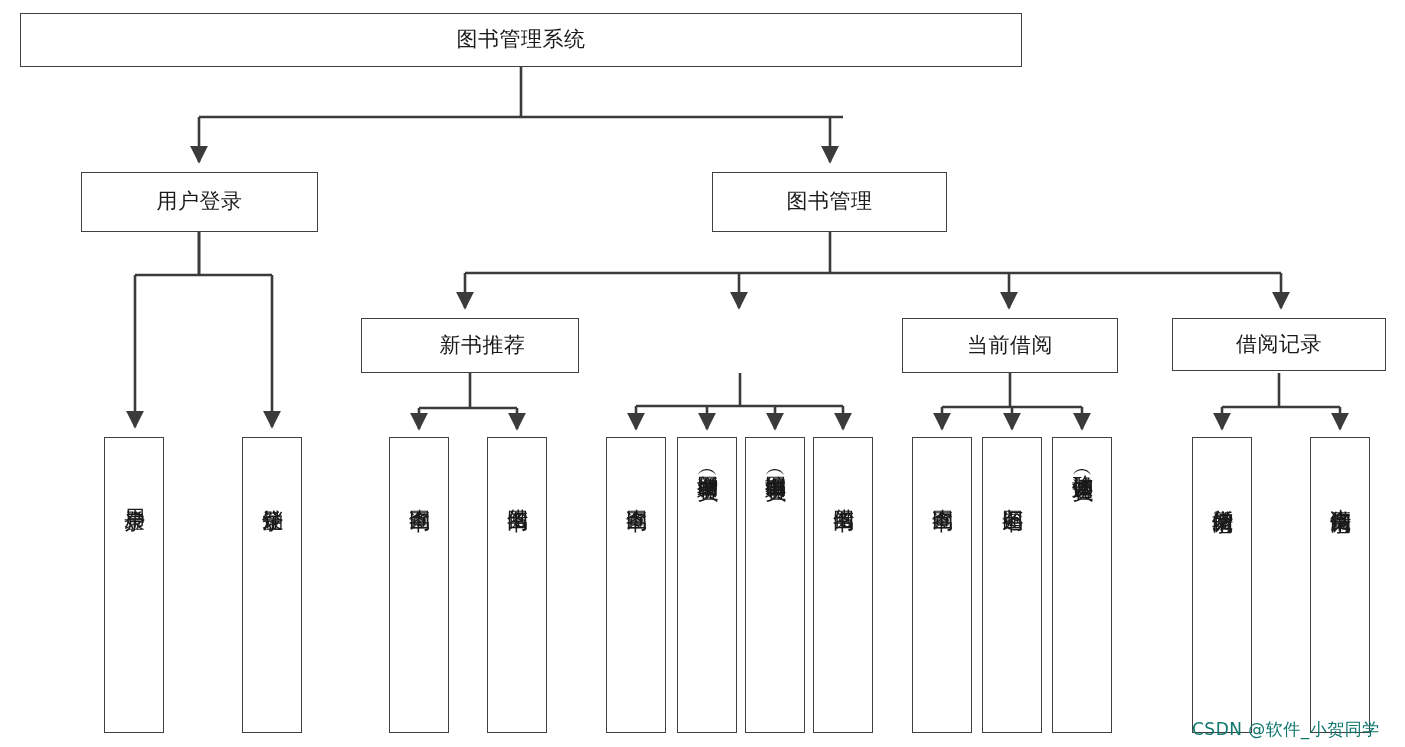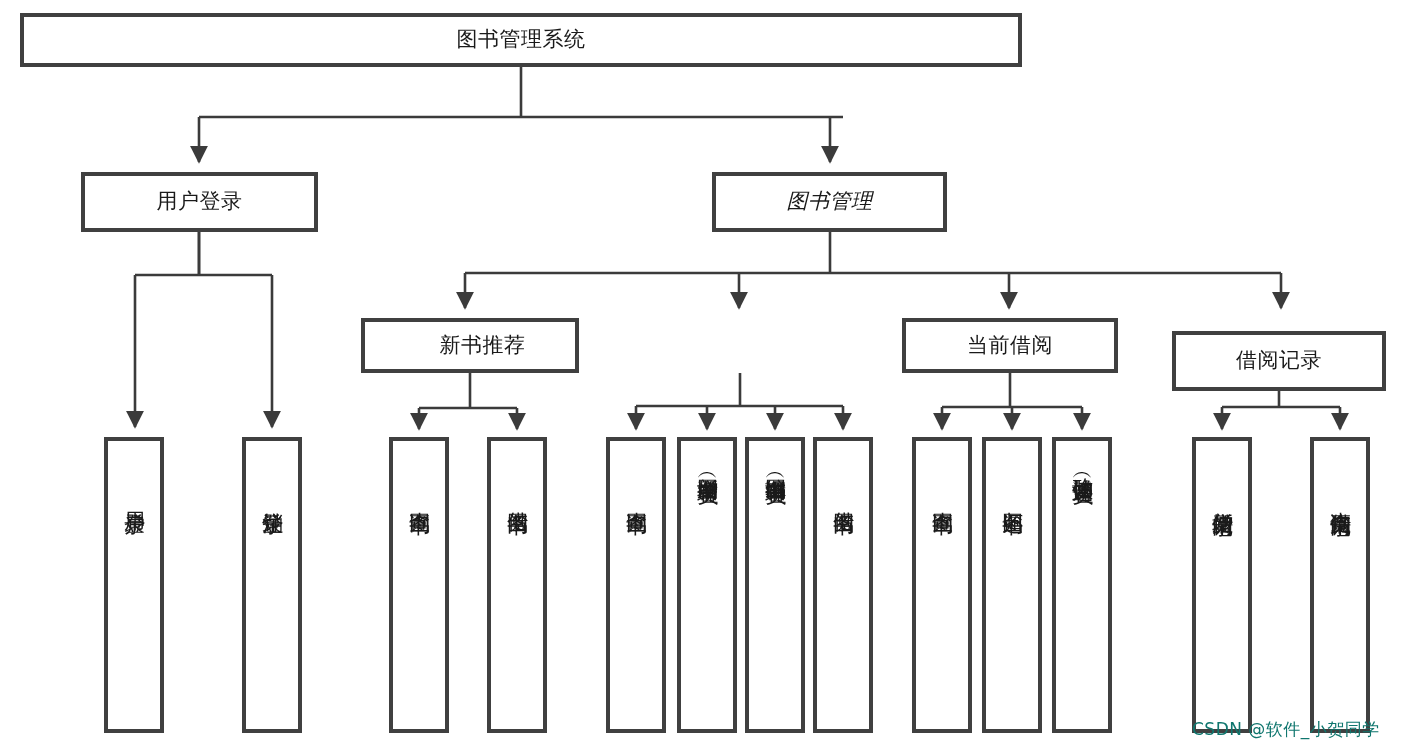--- a/index.html
+++ b/index.html
@@ -22,21 +22,21 @@
     left: 0;
     top: 0;
     width: 1405px;
     height: 747px;
     pointer-events: none;
   }
   .node {
     position: absolute;
     box-sizing: border-box;
     background: #ffffff;
-    border: 4px solid #404040;
+    border: 1px solid #404040;
     display: flex;
     align-items: center;
     justify-content: center;
     color: #1a1a1a;
   }
   .node.horizontal .node-label {
     font-size: 21px;
     line-height: 1.2;
     white-space: nowrap;
     letter-spacing: 0.5px;
@@ -126,31 +126,31 @@
     </g>
   </svg>
 
   <div class="node horizontal" style="left:20px; top:13px; width:1002px; height:54px;">
     <span class="node-label">图书管理系统</span>
   </div>
 
   <div class="node horizontal" style="left:81px; top:172px; width:237px; height:60px;">
     <span class="node-label">用户登录</span>
   </div>
-  <div class="node horizontal" style="left:712px; top:172px; width:235px; height:60px;font-style:italic;">
+  <div class="node horizontal" style="left:712px; top:172px; width:235px; height:60px;">
     <span class="node-label">图书管理</span>
   </div>
 
   <div class="node horizontal" style="left:361px; top:318px; width:218px; height:55px;padding-left:25px;">
     <span class="node-label">新书推荐</span>
   </div>
   <div class="node horizontal" style="left:902px; top:318px; width:216px; height:55px;text-align:center;">
     <span class="node-label">当前借阅</span>
   </div>
-  <div class="node horizontal" style="left:1172px; top:331px; width:214px; height:60px;">
+  <div class="node horizontal" style="left:1172px; top:318px; width:214px; height:53px;">
     <span class="node-label">借阅记录</span>
   </div>
 
   <div class="node vertical mid" style="left:104px; top:437px; width:60px; height:296px;">
     <span class="node-label">用户登录</span>
   </div>
   <div class="node vertical mid" style="left:242px; top:437px; width:60px; height:296px;">
     <span class="node-label">注销登录</span>
   </div>
   <div class="node vertical mid" style="left:389px; top:437px; width:60px; height:296px;">

